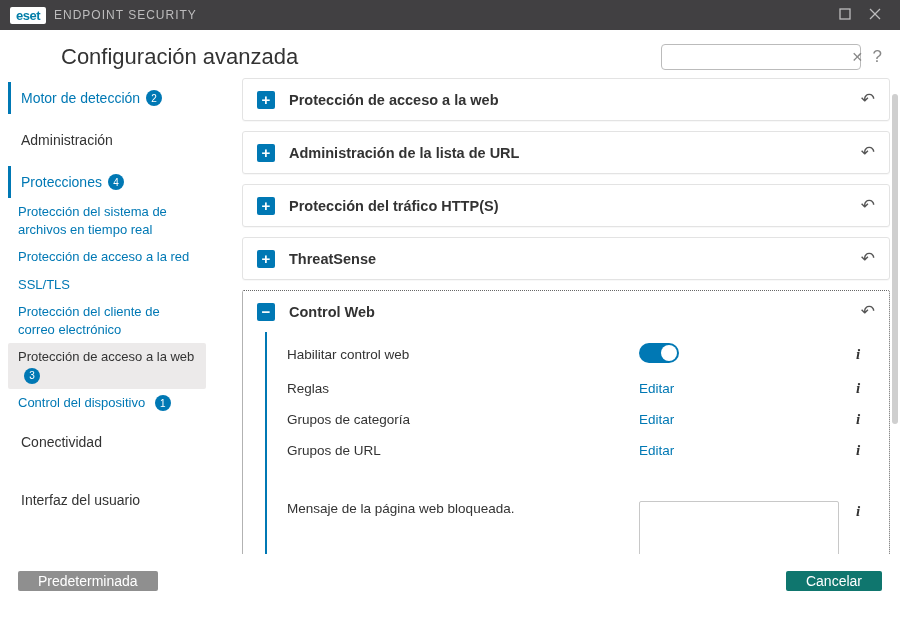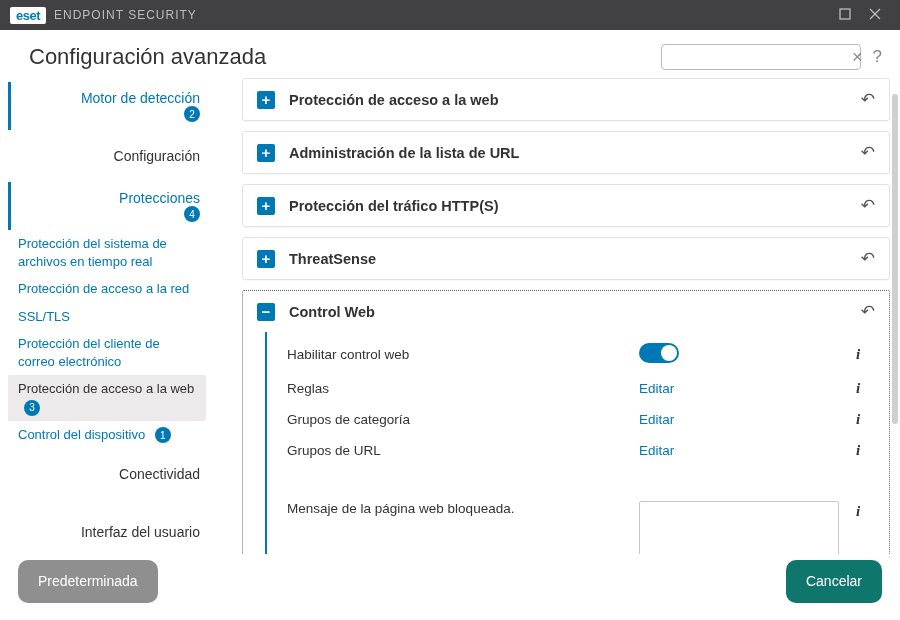--- a/index.html
+++ b/index.html
@@ -6,33 +6,33 @@
   html, body { width: 900px; height: 620px; background: #fff; overflow: hidden; }
 
   
   .titlebar { height: 30px; background: #414042; color: #fff; display: flex; align-items: center; padding: 0 10px; font-size: 12px; }
   .titlebar .logo-box { background: #fff; color: #027da8; font-weight: bold; font-size: 13px; padding: 1px 6px; border-radius: 2px; margin-right: 8px; letter-spacing: -0.5px; }
   .titlebar .app-name { color: #bdbcbd; letter-spacing: 1px; font-size: 12px; }
   .titlebar .spacer { flex: 1; }
   .titlebar .win-btn { color: #bdbcbd; width: 30px; text-align: center; font-size: 14px; cursor: pointer; }
 
   
-  .header-row { display: flex; align-items: center; padding: 14px 18px 8px 29px; }
+  .header-row { display: flex; align-items: center; padding: 14px 18px 8px 29px; margin-left: 32px; }
   .header-title { font-size: 22px; color: #333; }
   .header-row .spacer { flex: 1; }
   .search-box { position: relative; width: 200px; height: 26px; border: 1px solid #bbb; border-radius: 4px; display: flex; align-items: center; padding: 0 6px; }
   .search-box svg.mag { width: 14px; height: 14px; color: #888; }
   .search-box input { border: none; outline: none; flex: 1; font-size: 13px; padding: 0 4px; background: transparent; }
   .search-box .clear { color: #888; font-size: 14px; cursor: pointer; line-height: 1; }
   .help-icon { margin-left: 12px; color: #888; font-size: 17px; cursor: pointer; }
 
   
   .body-area { display: flex; height: calc(100% - 30px - 60px - 54px); padding-left: 8px; }
   .sidebar { width: 204px; padding: 4px 6px 0 0; font-size: 13.5px; color: #3a3a3a; overflow: hidden; }
-  .side-item { padding: 8px 6px 8px 10px; cursor: pointer; display: flex; align-items: flex-end; flex-direction: column; }
+  .side-item { padding: 8px 6px 8px 10px; cursor: pointer; display: flex; align-items: center; }
   .side-top { font-size: 14px; color: #333; border-left: 3px solid transparent; }
   .side-top.active-border { border-left: 3px solid #0078b4; }
   .side-top.blue-text { color: #0078b4; }
   .side-sub { font-size: 13px; color: #0078b4; padding: 5px 6px 5px 10px; line-height: 1.35; cursor: pointer; }
   .side-sub.selected { background: #eceaea; border-radius: 2px; }
   .side-sub.selected .label { color: #333; }
   .badge { display: inline-flex; min-width: 16px; height: 16px; border-radius: 8px; background: #0078b4; color: #fff; font-size: 10px; align-items: center; justify-content: center; margin-left: 6px; padding: 0 4px; }
 
   .main { flex: 1; padding: 0 10px 0 30px; overflow-y: auto; }
   .panel { border: 1px solid #e3e3e3; border-radius: 3px; margin-bottom: 10px; background: #fff; box-shadow: 0 1px 1px rgba(0,0,0,0.03); }
@@ -51,21 +51,21 @@
   .toggle { width: 40px; height: 20px; border-radius: 12px; background: #0078b4; position: relative; display: inline-block; cursor: pointer; }
   .toggle::after { content: ""; position: absolute; width: 16px; height: 16px; background: #fff; border-radius: 50%; top: 2px; right: 2px; }
   .textbox { width: 200px; height: 90px; border: 1px solid #c8c8c8; border-radius: 2px; resize: none; font-size: 13px; padding: 4px; }
   .row.tall { align-items: flex-start; }
   .row.tall .info { margin-top: 2px; }
 
   .gap { height: 28px; }
 
   
   .footer { height: 54px; display: flex; align-items: center; padding: 0 18px; border-top: 0px solid #eee; }
-  .btn { height: 43px; padding: 9px 20px; border-radius: 10px; font-size: 14px; border: none; cursor: pointer; display: inline-flex; align-items: center; justify-content: center; }
+  .btn { height: 20px; padding: 9px 20px; border-radius: 2px; font-size: 14px; border: none; cursor: pointer; display: inline-flex; align-items: center; justify-content: center; }
   .btn-default { background: #8f8f8f; color: #fff; }
   .btn-primary { background: #29aee2; color: #fff; }
   .btn-cancel { background: #0f766e; color: #fff; }
   .footer .spacer { flex: 1; }
   .footer .btn + .btn { margin-left: 14px; }
   .btn-primary svg { width: 14px; height: 14px; margin-right: 6px; }
 
   
   .scrollbar-stub { position: absolute; right: 2px; top: 94px; width: 6px; height: 470px; background: transparent; }
   .scrollbar-thumb { width: 6px; height: 330px; background: #cfcfcf; border-radius: 3px; }
@@ -108,21 +108,21 @@
   </div>
 
   <div class="body-area">
 
     <div class="sidebar">
       <div class="side-item side-top active-border blue-text">
         <span>Motor de detección</span>
         <span class="badge">2</span>
       </div>
       <div class="side-item side-top" style="margin-top:10px;margin-bottom:10px;">
-        <span>Configuración</span>
+        <span>Administración</span>
       </div>
       <div class="side-item side-top active-border blue-text">
         <span>Protecciones</span>
         <span class="badge">4</span>
       </div>
 
       <div class="side-sub">
         <span class="label">Protección del sistema de archivos en tiempo real</span>
       </div>
       <div class="side-sub">

